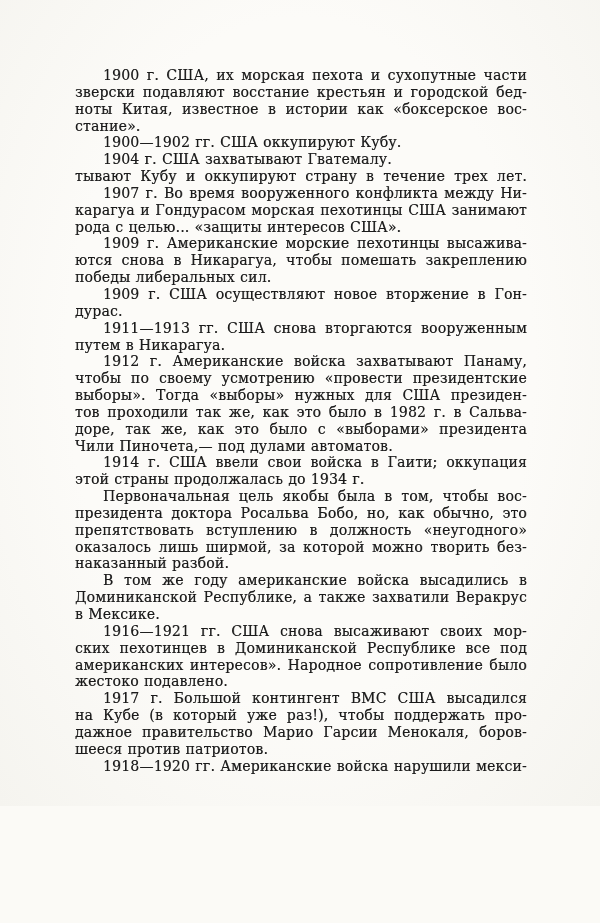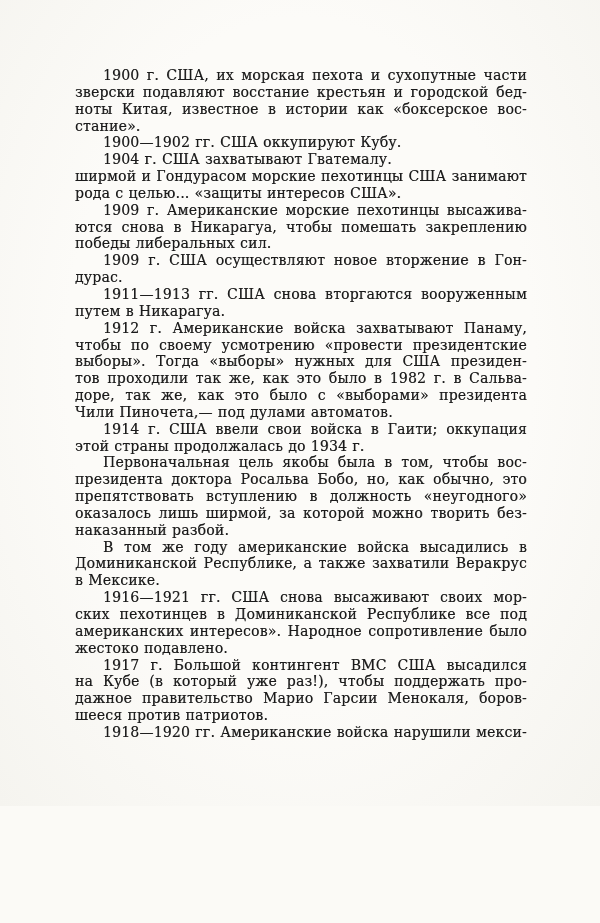--- a/index.html
+++ b/index.html
@@ -43,21 +43,23 @@
 <body style="background: rgb(251, 250, 246);">
 
 <div class="page" style="color: rgb(27, 27, 27);">
   <div class="text-block">
       <div class="line indent just">1900 г. США, их морская пехота и сухопутные части</div>
       <div class="line just">зверски подавляют восстание крестьян и городской бед-</div>
       <div class="line just">ноты Китая, известное в истории как «боксерское вос-</div>
       <div class="line">стание».</div>
       <div class="line indent">1900—1902 гг. США оккупируют Кубу.</div>
       <div class="line indent">1904 г. США захватывают Гватемалу.</div>
-      <div class="line just">ширмой и Гондурасом морские пехотинцы США занимают</div>
+      <div class="line just">тывают Кубу и оккупируют страну в течение трех лет.</div>
+      <div class="line indent just">1907 г. Во время вооруженного конфликта между Ни-</div>
+      <div class="line just">карагуа и Гондурасом морская пехотинцы США занимают</div>
       <div class="line">рода с целью... «защиты интересов США».</div>
       <div class="line indent just">1909 г. Американские морские пехотинцы высажива-</div>
       <div class="line just">ются снова в Никарагуа, чтобы помешать закреплению</div>
       <div class="line">победы либеральных сил.</div>
       <div class="line indent just">1909 г. США осуществляют новое вторжение в Гон-</div>
       <div class="line">дурас.</div>
       <div class="line indent just">1911—1913 гг. США снова вторгаются вооруженным</div>
       <div class="line">путем в Никарагуа.</div>
       <div class="line indent just">1912 г. Американские войска захватывают Панаму,</div>
       <div class="line just">чтобы по своему усмотрению «провести президентские</div>

